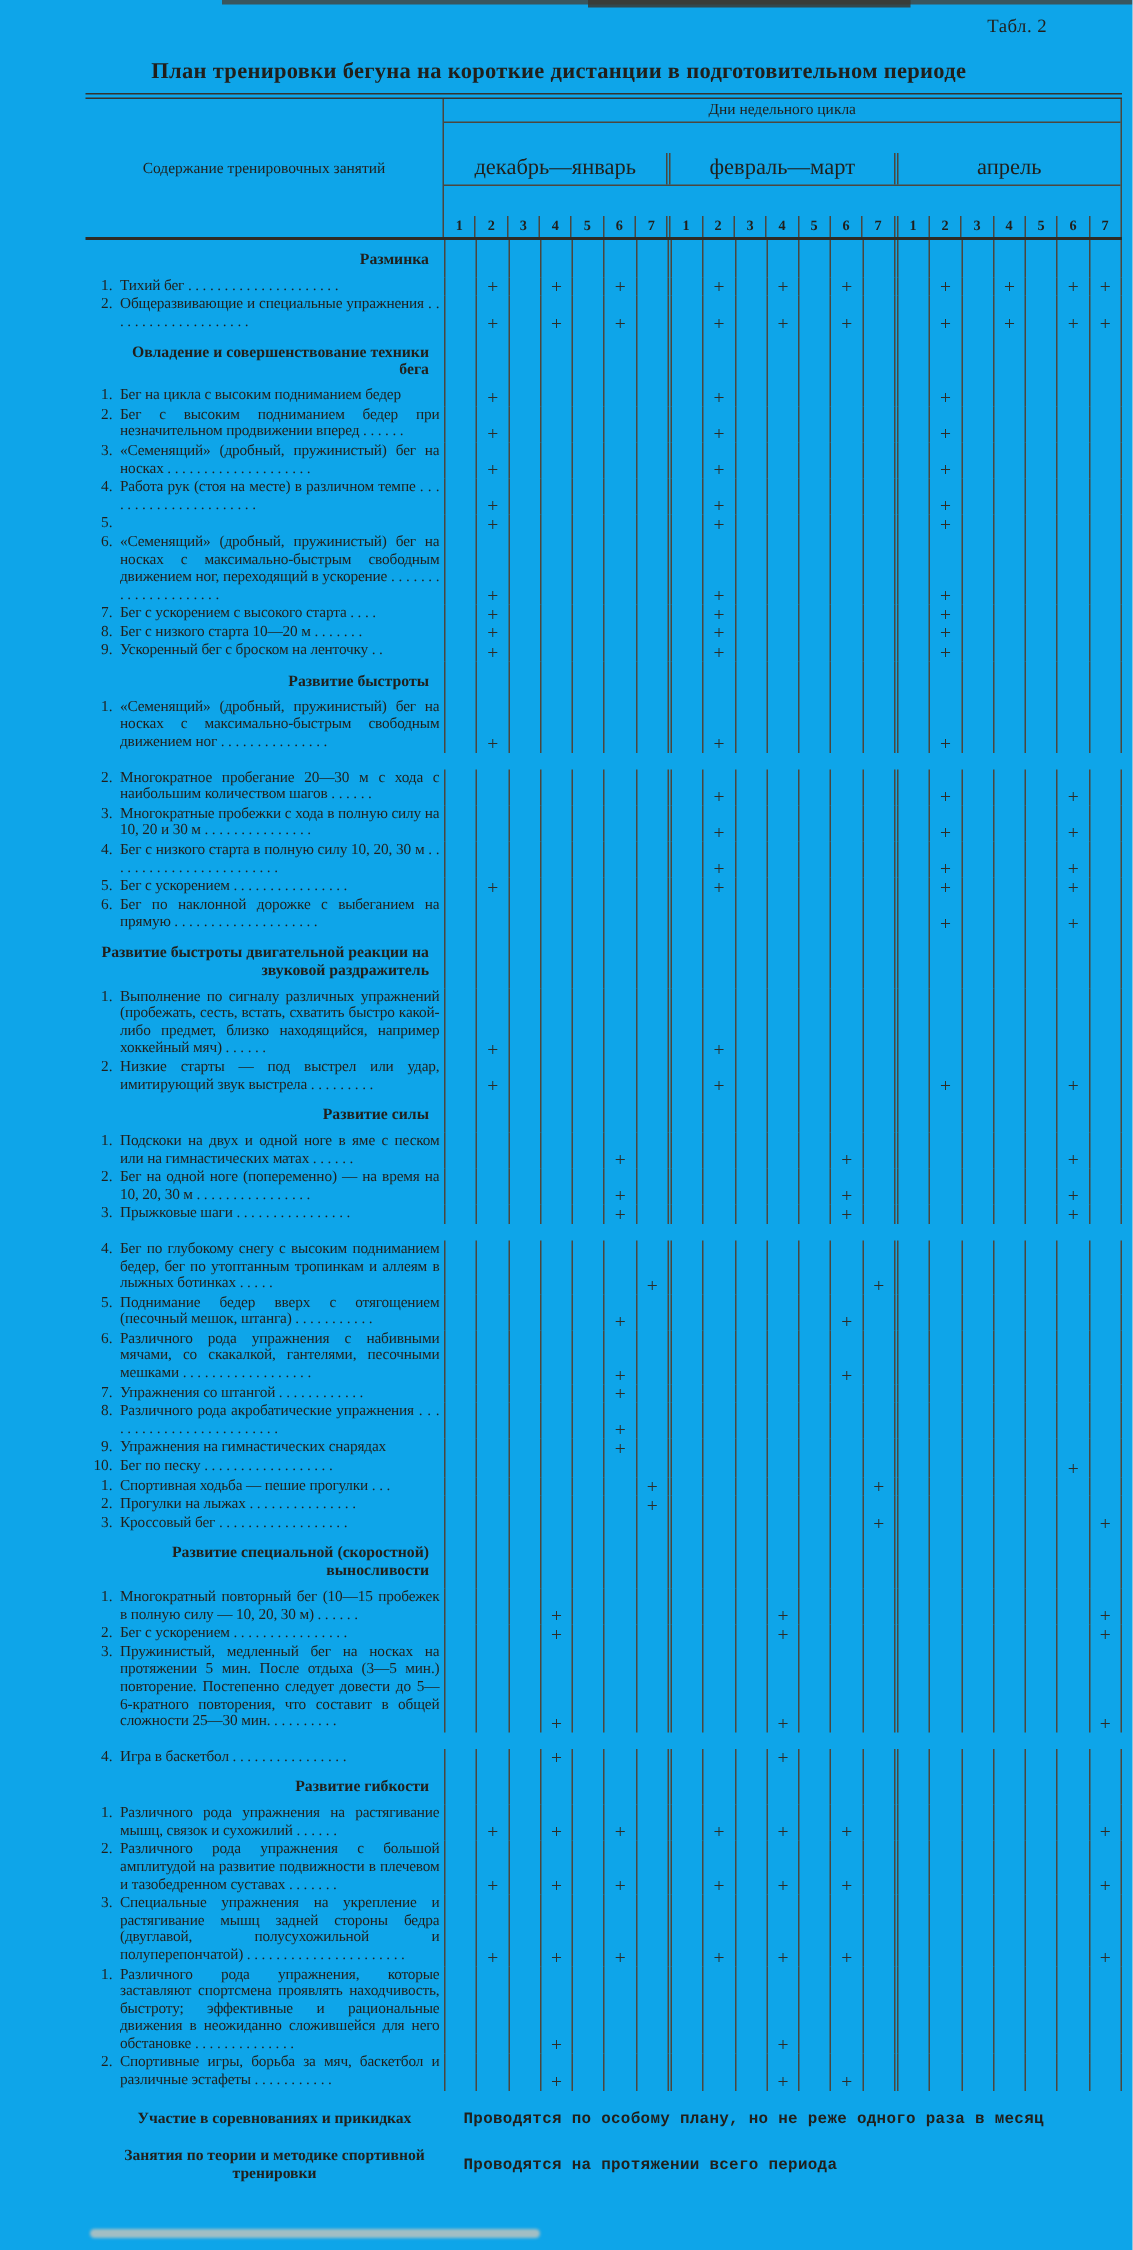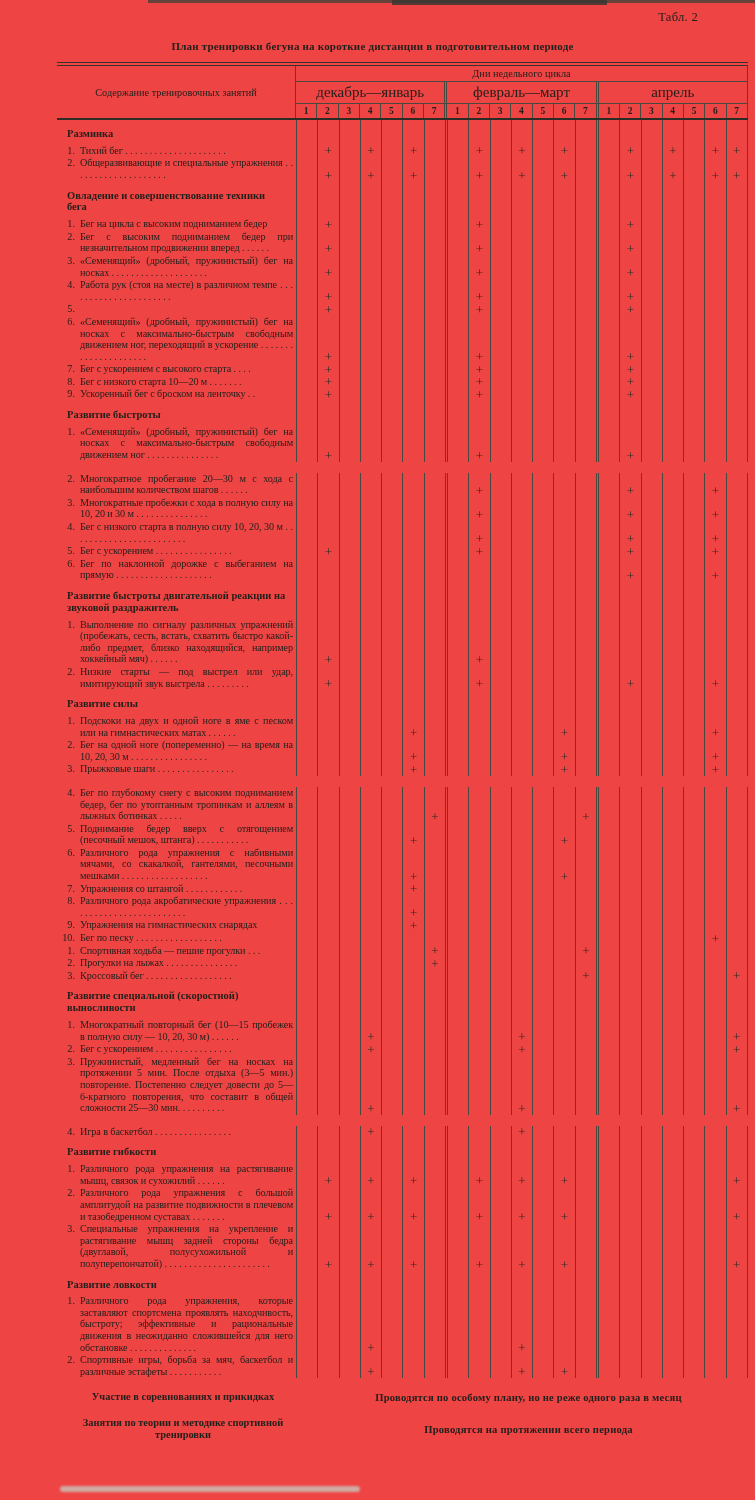--- a/index.html
+++ b/index.html
@@ -1,61 +1,61 @@
 <!DOCTYPE html>
 <html lang="ru"><head>
 <meta charset="utf-8">
 <style>
   * { box-sizing: border-box; margin: 0; padding: 0; }
   html,body { background:#e8e6e1; }
   .page {
     position: relative;
     width: 755px; height: 1500px;
-    background: #ef4444;
+    background: #0ea5e9;
     font-family: "Liberation Serif", "DejaVu Serif", serif;
     color: #211f1b;
     overflow: hidden;
   }
   .artifact-top { position:absolute; top:0; left:148px; width:607px; height:3px; background:#45423b; opacity:.8; }
   .artifact-top-blob { position:absolute; top:0; left:392px; width:215px; height:5px; background:#3a3731; opacity:.85; }
   .artifact-bottom { position:absolute; top:1486px; left:60px; width:300px; height:6px; background:#c8c5bb; border-radius:3px; filter:blur(1px); opacity:.8; }
   .tab-label { position:absolute; top:10px; right:57px; font-size:12.5px; letter-spacing:.3px; }
-  .title { position:absolute; top:40px; left:0; right:10px; text-align:center; font-weight:bold; font-size:11px; letter-spacing:.2px; }
+  .title { position:absolute; top:40px; left:0; right:10px; text-align:center; font-weight:bold; font-size:15px; letter-spacing:.2px; }
 
   .table { position:absolute; top:62px; left:57px; width:691px; }
   .top-rule { height:4px; border-top:1.5px solid #35332d; border-bottom:1px solid #35332d; }
   .thead { display:flex; border-bottom:2px solid #2d2b26; }
   .label-head { width:239px; border-right:1px solid #4a473f; display:flex; align-items:center; justify-content:center; font-size:10.3px; text-align:center; padding:2px 8px; }
-  .days-head { flex:1; display:flex; flex-direction:column; border-right:1px solid #4a473f; }
+  .days-head { flex:1; display:flex; flex-direction:column; border-right:1px solid #4a473f;gap:20px; }
   .days-title { text-align:center; font-size:10.3px; padding:2px 0 2px; border-bottom:1px solid #4a473f; }
   .months-row { display:flex; border-bottom:1px solid #4a473f; }
   .month-cell { flex:1; text-align:center; font-size:15px; padding:2px 0 2px; }
   .month-cell + .month-cell { border-left:3px double #4a473f; }
   .nums-row { display:flex; }
   .num-cell { flex:1; text-align:center; font-size:9.5px; font-weight:bold; padding:2px 0 2px; border-left:1px solid #4a473f; }
   .num-cell:first-child { border-left:none; }
   .num-cell.group-start { border-left:3px double #4a473f; }
 
   .row { display:flex; }
   .label-cell { width:239px; }
   .cells { flex:1; display:flex; }
   .cell { flex:1; border-left:1px solid #4a473f; display:flex; justify-content:center; align-items:flex-end; }
   .cell:last-child { border-right:1px solid #4a473f; }
   .cell.group-start { border-left:3px double #4a473f; }
   .mark { font-size:13px; line-height:9px; padding-bottom:2px; color:#2e2c26; }
 
-  .heading-row .label-cell { text-align:left; font-weight:bold; font-size:10.5px; line-height:11.8px; padding:8px 10px 5px; }
+  .heading-row .label-cell { text-align:right; font-weight:bold; font-size:10.5px; line-height:11.8px; padding:8px 10px 5px; }
   .item-row .label-cell { display:flex; padding:0 0 1px; }
   .num { width:23px; text-align:right; padding-right:5px; font-size:10.2px; line-height:11.6px; flex:none; }
   .txt { flex:1; font-size:10.2px; line-height:11.6px; text-align:justify; padding-right:3px; letter-spacing:-0.1px; }
   .row.spacer { height:11px; }
 
   .footer-row { display:flex; align-items:center; margin-top:13px; }
   .footer-label { width:252px; text-align:center; font-weight:bold; font-size:10.4px; line-height:12.4px; padding:0 6px; }
-  .footer-note { flex:1; text-align:center; font-weight:bold; font-size:10.6px; letter-spacing:.2px; }
+  .footer-note { flex:1; text-align:left; font-weight:bold; font-size:10.6px; letter-spacing:.2px;font-family:Liberation Mono, monospace; }
 </style>
 </head>
 <body>
 
 <div class="page">
   <div class="artifact-top"></div>
   <div class="artifact-top-blob"></div>
   <div class="tab-label">Табл. 2</div>
   <div class="title">План тренировки бегуна на короткие дистанции в подготовительном периоде</div>
 
@@ -1684,21 +1684,20 @@
             <div class="cell"></div>
             <div class="cell"></div>
             <div class="cell"></div>
             <div class="cell"></div>
             <div class="cell">
               <div class="mark">+</div>
             </div>
           </div>
         </div>
         <div class="row heading-row">
-          <div class="label-cell">Развитие ловкости</div>
           <div class="cells">
             <div class="cell"></div>
             <div class="cell"></div>
             <div class="cell"></div>
             <div class="cell"></div>
             <div class="cell"></div>
             <div class="cell"></div>
             <div class="cell"></div>
             <div class="cell group-start"></div>
             <div class="cell"></div>

